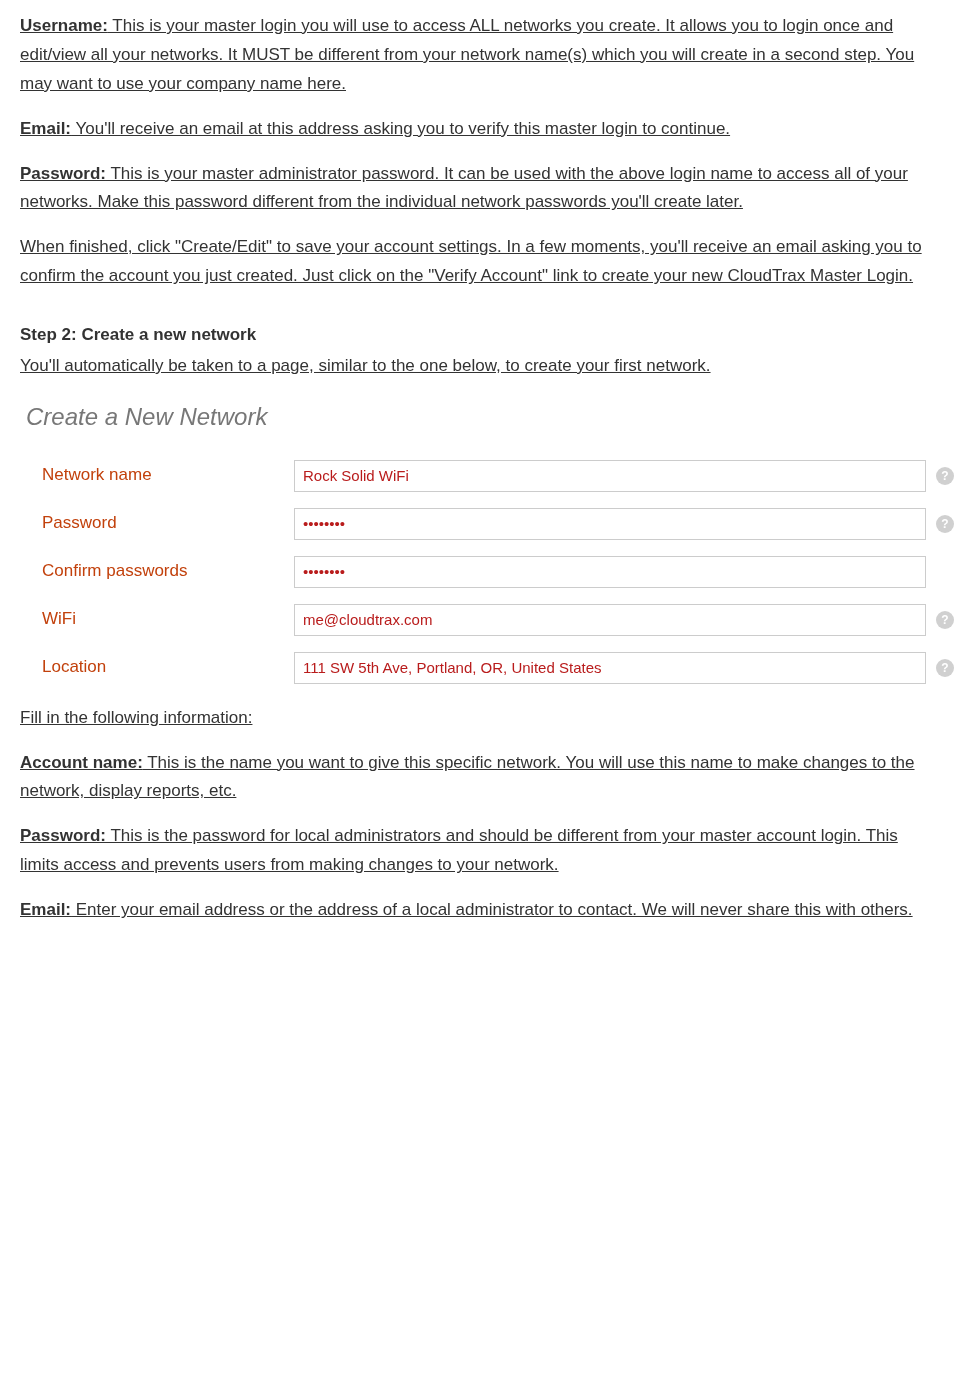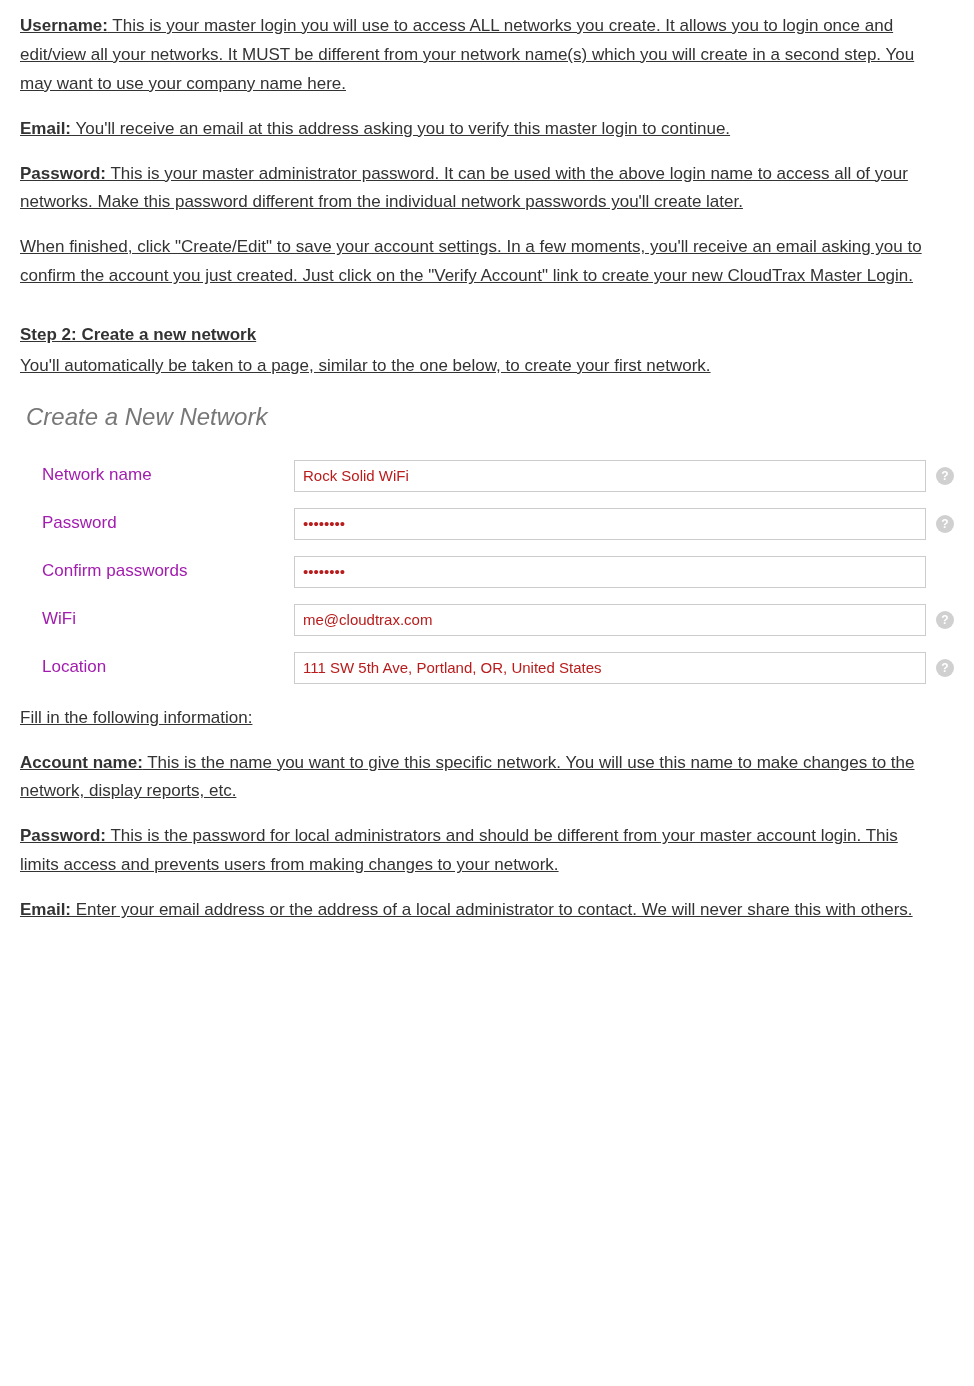--- a/index.html
+++ b/index.html
@@ -14,21 +14,20 @@
   }
   p {
     margin: 0 17px 16px 0;
     text-decoration: underline;
   }
   .bold {
     font-weight: bold;
   }
   .step-heading {
     font-weight: bold;
-    text-decoration: underline;
     margin-top: 30px;
     margin-bottom: 2px;
   }
   .form-image {
     margin: 10px 0 20px 0;
     background: #fff;
   }
   .form-title {
     font-family: Arial, sans-serif;
     font-size: 24px;
@@ -39,21 +38,21 @@
     font-style: italic;
   }
   .form-row {
     display: flex;
     align-items: center;
     margin-bottom: 16px;
     filter: blur(0.3px);
   }
   .form-label {
     width: 252px;
-    color: #a21caf;
+    color: #c2410c;
     font-family: Arial, sans-serif;
     font-size: 17px;
     padding-left: 22px;
   }
   .form-input {
     flex: 1;
     border: 1px solid #ccc;
     height: 30px;
     padding: 0 8px;
     font-family: Arial, sans-serif;

